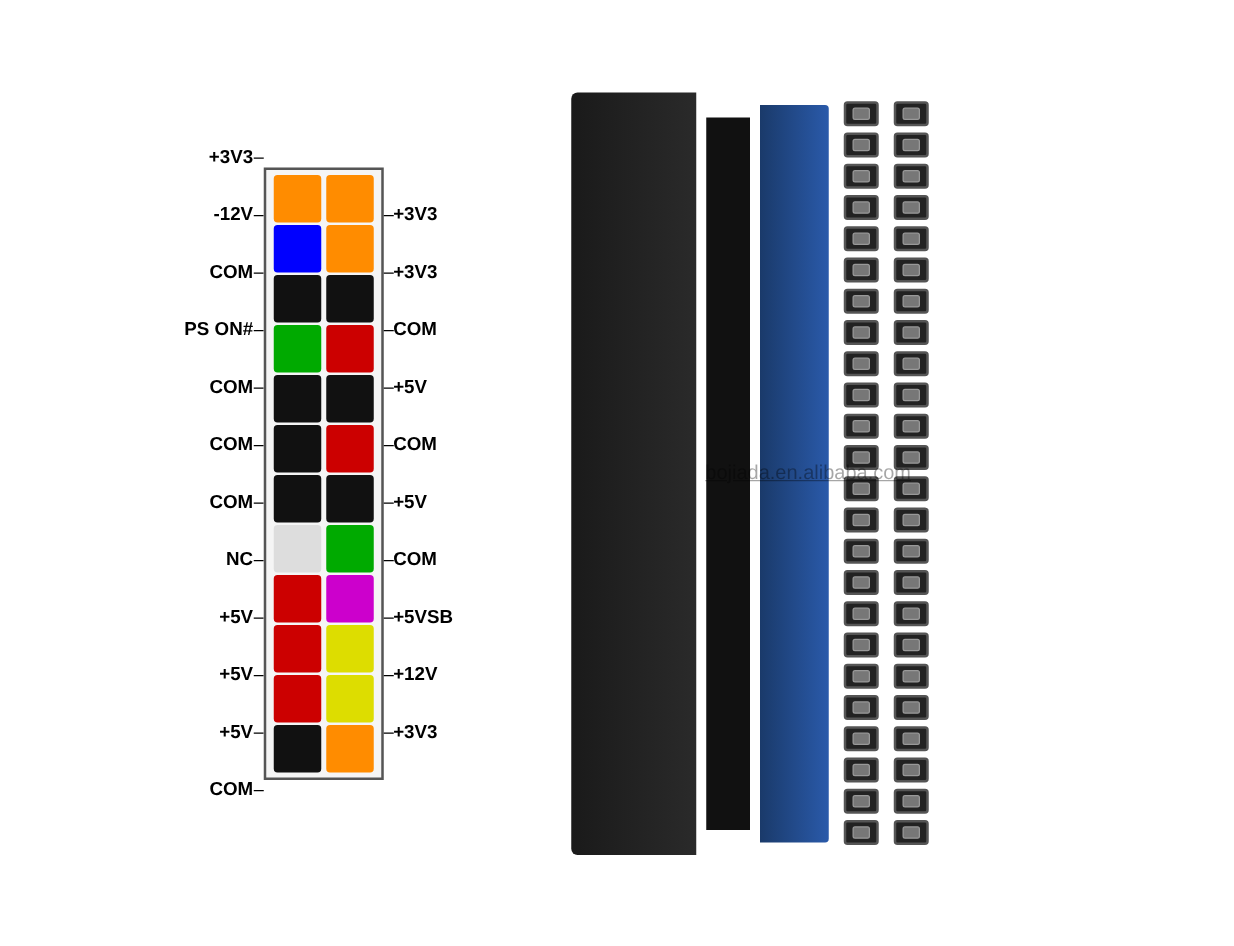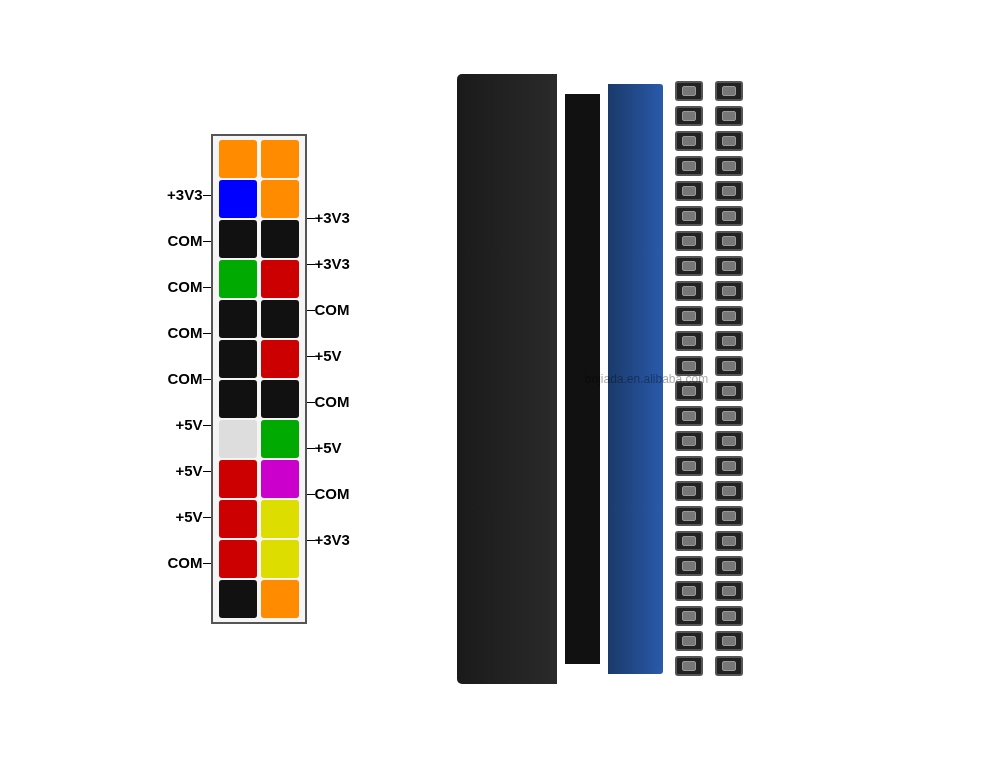--- a/index.html
+++ b/index.html
@@ -111,47 +111,51 @@
       align-items: center;
       justify-content: center;
     }
     
     .watermark {
       position: absolute;
       top: 50%;
       left: 50%;
       transform: translate(-50%, -50%);
       color: rgba(0,0,0,0.35);
-      font-size: 12px;
+      font-size: 16px;
       white-space: nowrap;
       z-index: 10;
       pointer-events: none;
+      text-decoration: underline;
     }
     
     .connector-photo {
       width: 380px;
       height: 660px;
       position: relative;
       display: flex;
       align-items: center;
       gap: 8px;
     }
   </style>
 </head>
 <body>
 
 <div class="main-container">
   <div class="diagram-section">
 
     <div class="left-labels" id="left-labels-container">
         <div class="left-label" style="width: 80px; height: 46px;">+3V3</div>
+        <div class="left-label" style="width: 80px; height: 46px;">-12V</div>
+        <div class="left-label" style="width: 80px; height: 46px;">COM</div>
+        <div class="left-label" style="width: 80px; height: 46px;">PS ON#</div>
         <div class="left-label" style="width: 80px; height: 46px;">COM</div>
         <div class="left-label" style="width: 80px; height: 46px;">COM</div>
         <div class="left-label" style="width: 80px; height: 46px;">COM</div>
-        <div class="left-label" style="width: 80px; height: 46px;">COM</div>
+        <div class="left-label" style="width: 80px; height: 46px;">NC</div>
         <div class="left-label" style="width: 80px; height: 46px;">+5V</div>
         <div class="left-label" style="width: 80px; height: 46px;">+5V</div>
         <div class="left-label" style="width: 80px; height: 46px;">+5V</div>
         <div class="left-label" style="width: 80px; height: 46px;">COM</div>
       </div>
 
     <div class="connector-box" id="connector-box-container" style="margin: 0 0px;">
         <div class="pin-row">
           <div class="pin" style="background: rgb(255, 140, 0);"></div>
           <div class="pin" style="background: rgb(255, 140, 0);"></div>
@@ -203,20 +207,22 @@
       </div>
 
     <div class="right-labels" id="right-labels-container">
         <div class="right-label" style="width: 100px; height: 46px;">+3V3</div>
         <div class="right-label" style="width: 100px; height: 46px;">+3V3</div>
         <div class="right-label" style="width: 100px; height: 46px;">COM</div>
         <div class="right-label" style="width: 100px; height: 46px;">+5V</div>
         <div class="right-label" style="width: 100px; height: 46px;">COM</div>
         <div class="right-label" style="width: 100px; height: 46px;">+5V</div>
         <div class="right-label" style="width: 100px; height: 46px;">COM</div>
+        <div class="right-label" style="width: 100px; height: 46px;">+5VSB</div>
+        <div class="right-label" style="width: 100px; height: 46px;">+12V</div>
         <div class="right-label" style="width: 100px; height: 46px;">+3V3</div>
       </div>
 
     <div class="photo-section">
       <div class="watermark">bojiada.en.alibaba.com</div>
 
       <div class="connector-photo">
 
         <div style="
           width: 100px;

